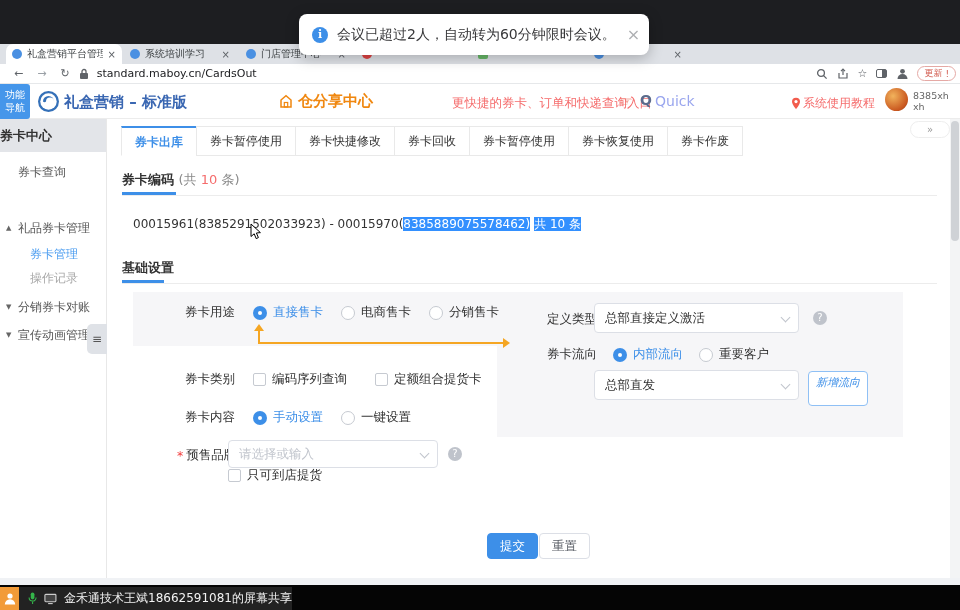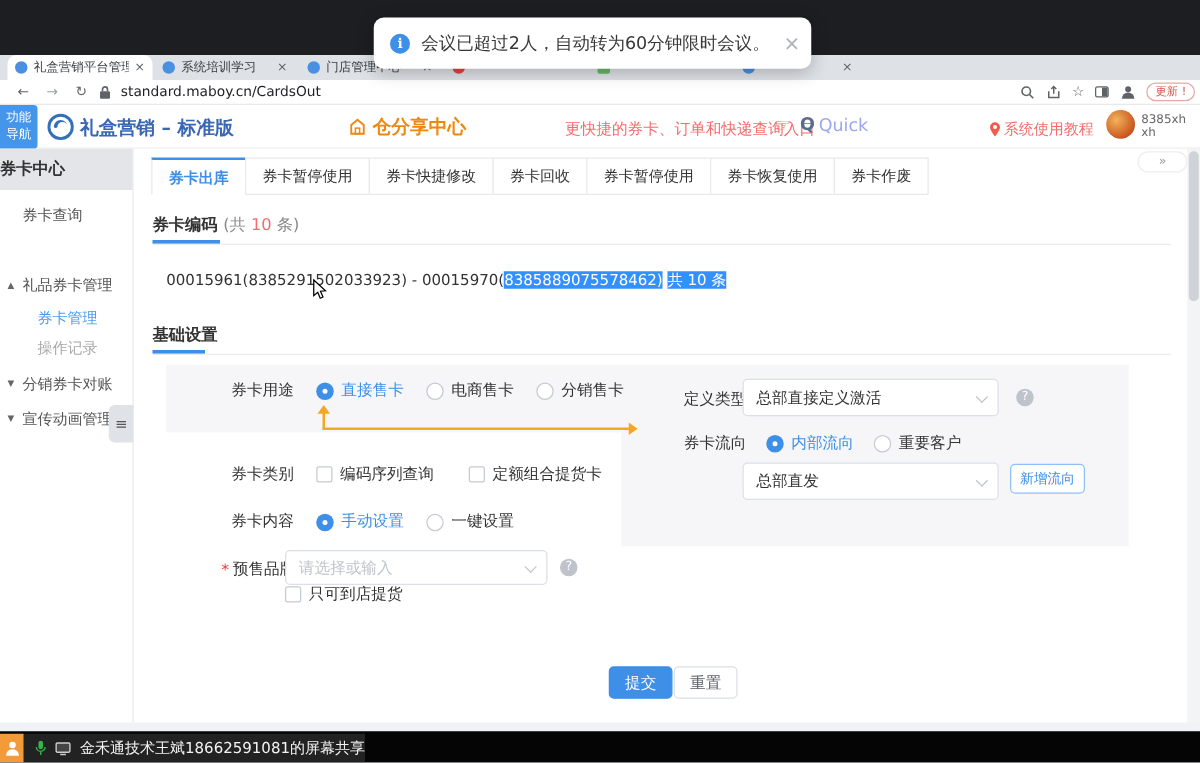--- a/index.html
+++ b/index.html
@@ -108,22 +108,22 @@
   .opt .t-on{color:var(--accent);}
   .cbox{width:13px;height:13px;border:1px solid #c6cad1;border-radius:2px;background:#fff;flex:none;}
   .selectbox{position:absolute;height:30px;background:#fff;border:1px solid #dcdfe6;border-radius:4px;
     font-size:12.5px;color:#333;line-height:28px;padding:0 24px 0 10px;white-space:nowrap;overflow:hidden;}
   .selectbox .chev{position:absolute;right:9px;top:10px;width:7px;height:7px;
     border-right:1.5px solid #c0c4cc;border-bottom:1.5px solid #c0c4cc;transform:rotate(45deg);}
   .selectbox.ph{color:#c0c4cc;}
   .helpdot{position:absolute;width:14px;height:14px;border-radius:50%;background:#bfc3cb;color:#fff;
     font-size:10px;text-align:center;line-height:14px;}
   .req{color:#f23c3c;margin-right:3px;}
-  .addflow{position:absolute;height:24px;border:1px solid #8fc0f5;border-radius:4px;background:#fff;
-    color:var(--accent);font-size:11px;line-height:22px;padding:0 7px;}
+  .addflow{position:absolute;height:35px;border:1px solid #8fc0f5;border-radius:4px;background:#fff;
+    color:var(--accent);font-size:11px;line-height:22px;padding:0 7px;font-style:italic;}
   .arrow-v{position:absolute;width:2px;background:var(--arrow-orange);}
   .arrow-h{position:absolute;height:2px;background:var(--arrow-orange);}
   .ah-up{position:absolute;width:0;height:0;border-left:5px solid transparent;
     border-right:5px solid transparent;border-bottom:7px solid var(--arrow-orange);}
   .ah-right{position:absolute;width:0;height:0;border-top:5px solid transparent;
     border-bottom:5px solid transparent;border-left:7px solid var(--arrow-orange);}
   .btn{position:absolute;height:26px;border-radius:4px;font-size:12.5px;line-height:24px;
     padding:0 12px;text-align:center;}
   .btn.primary{background:var(--accent);color:#fff;border:1px solid var(--accent);}
   .btn.plain{background:#fff;color:#5a5e66;border:1px solid #dcdfe6;}

